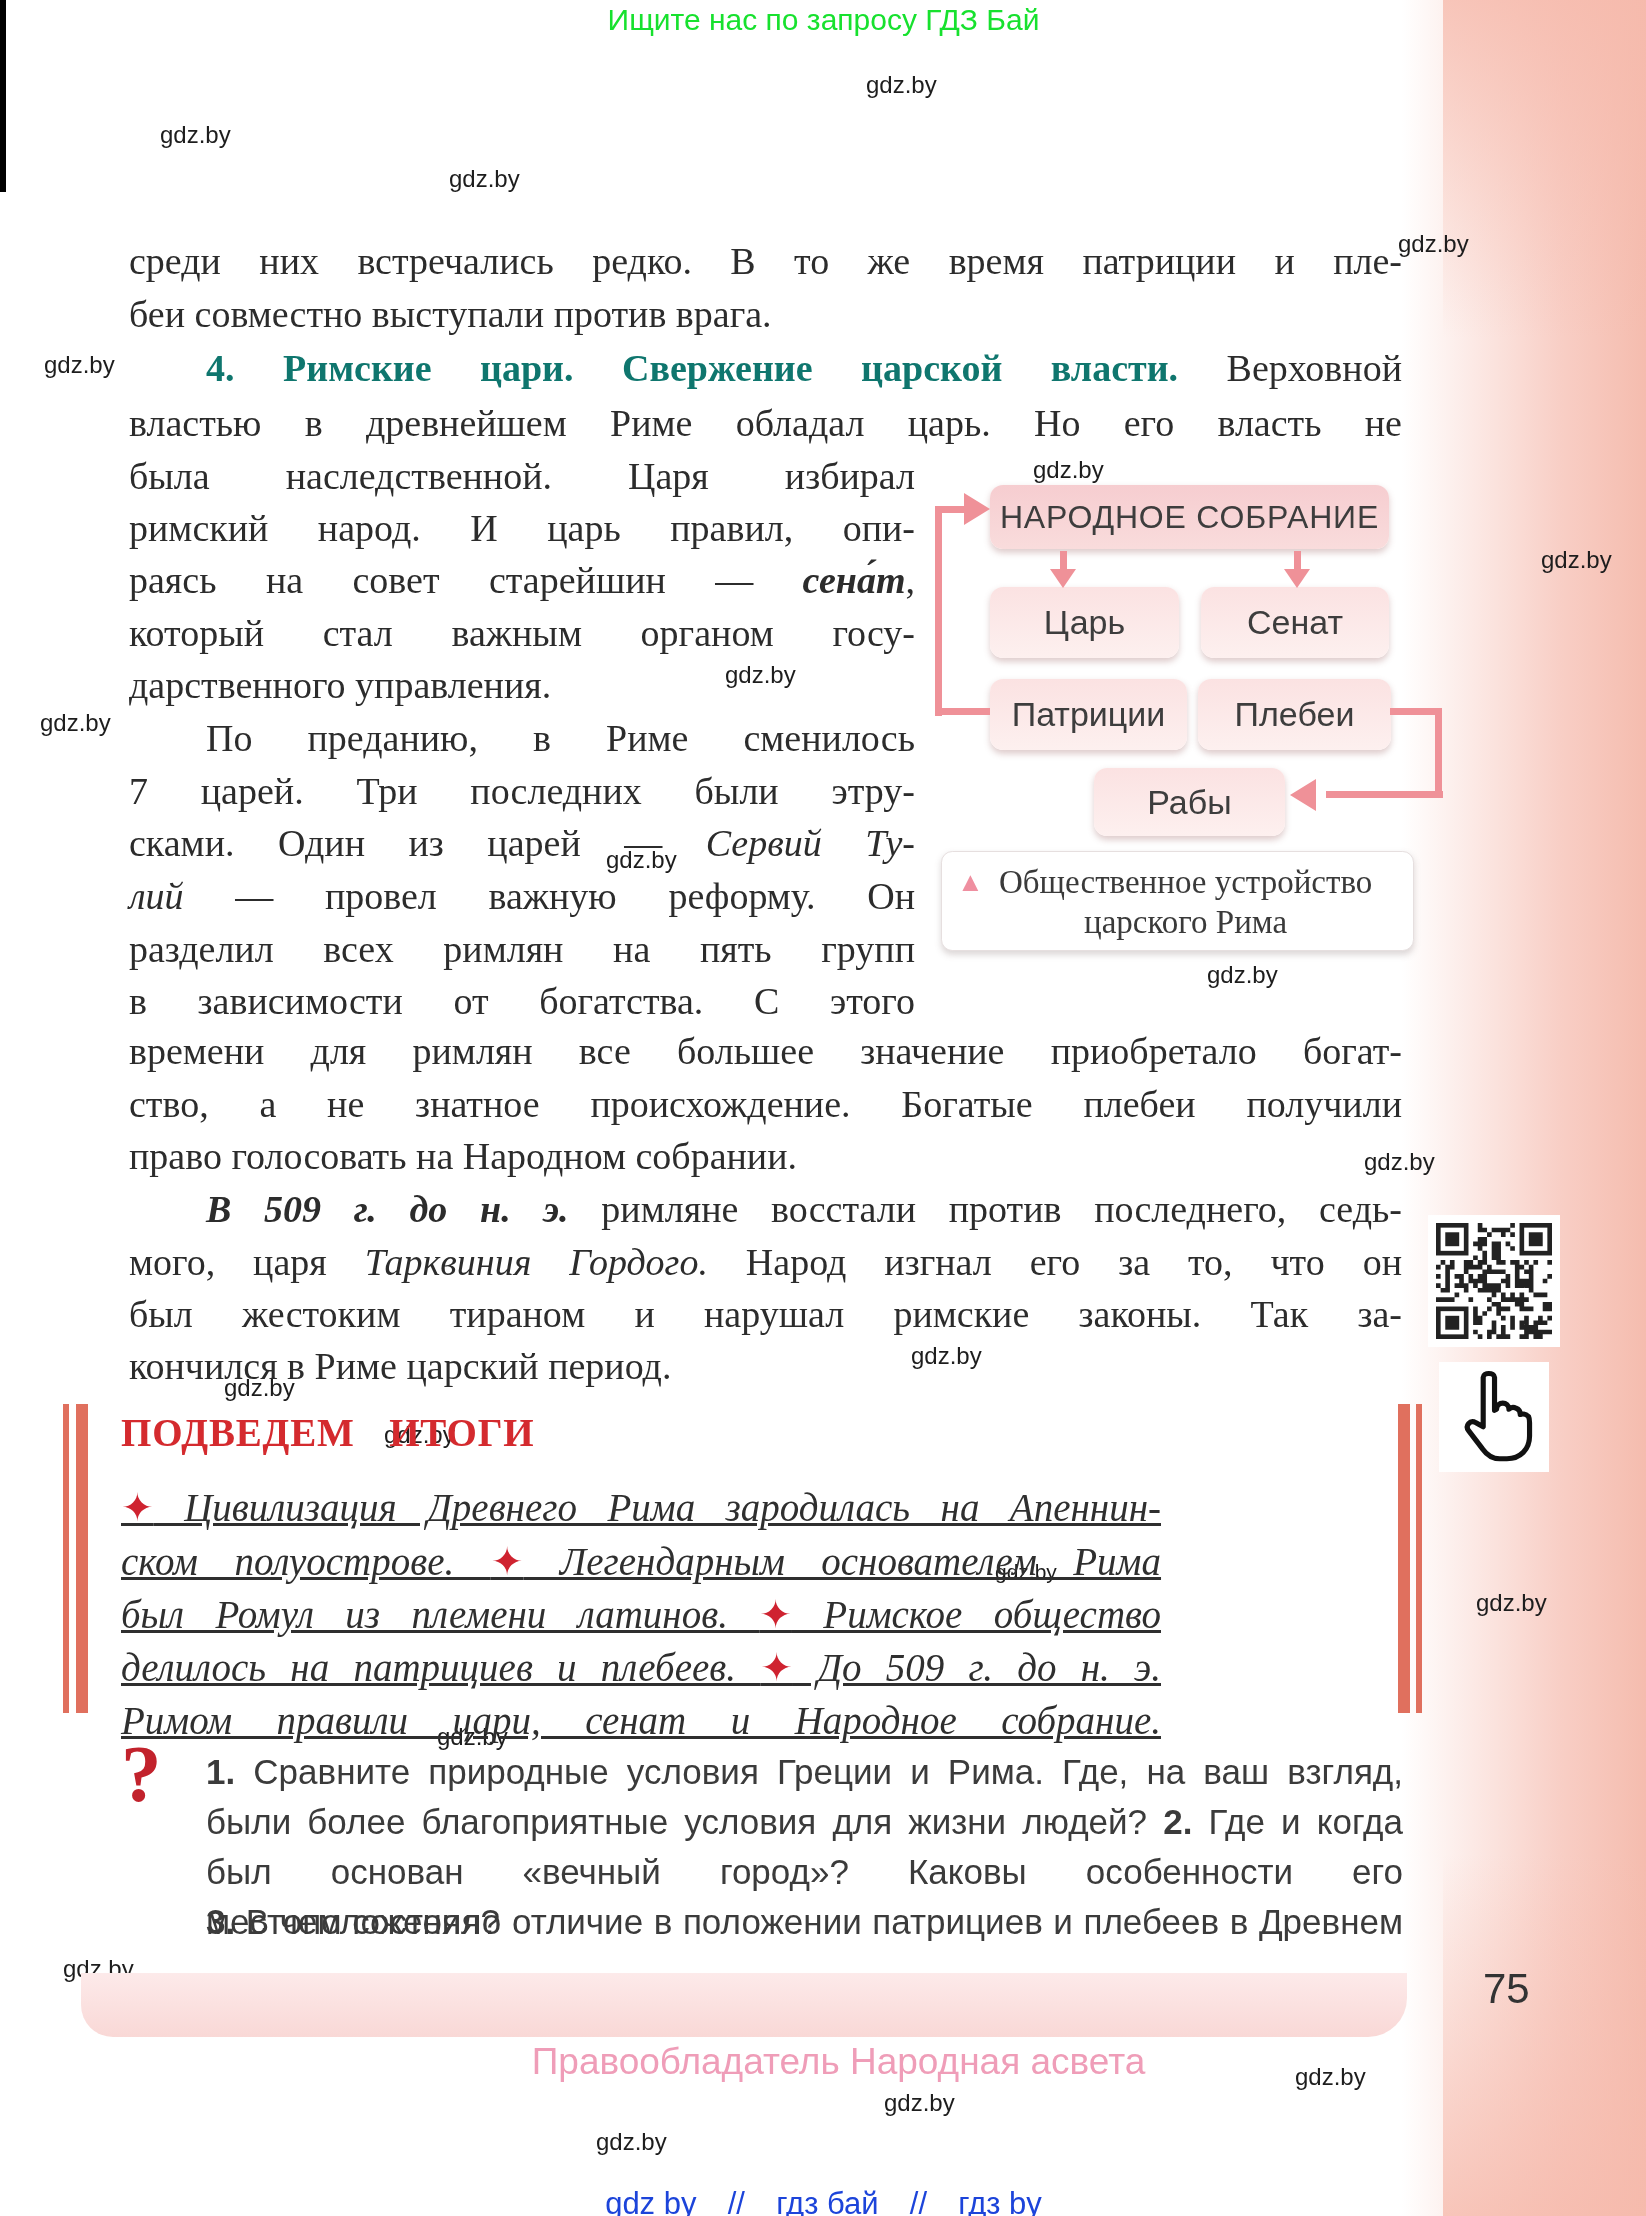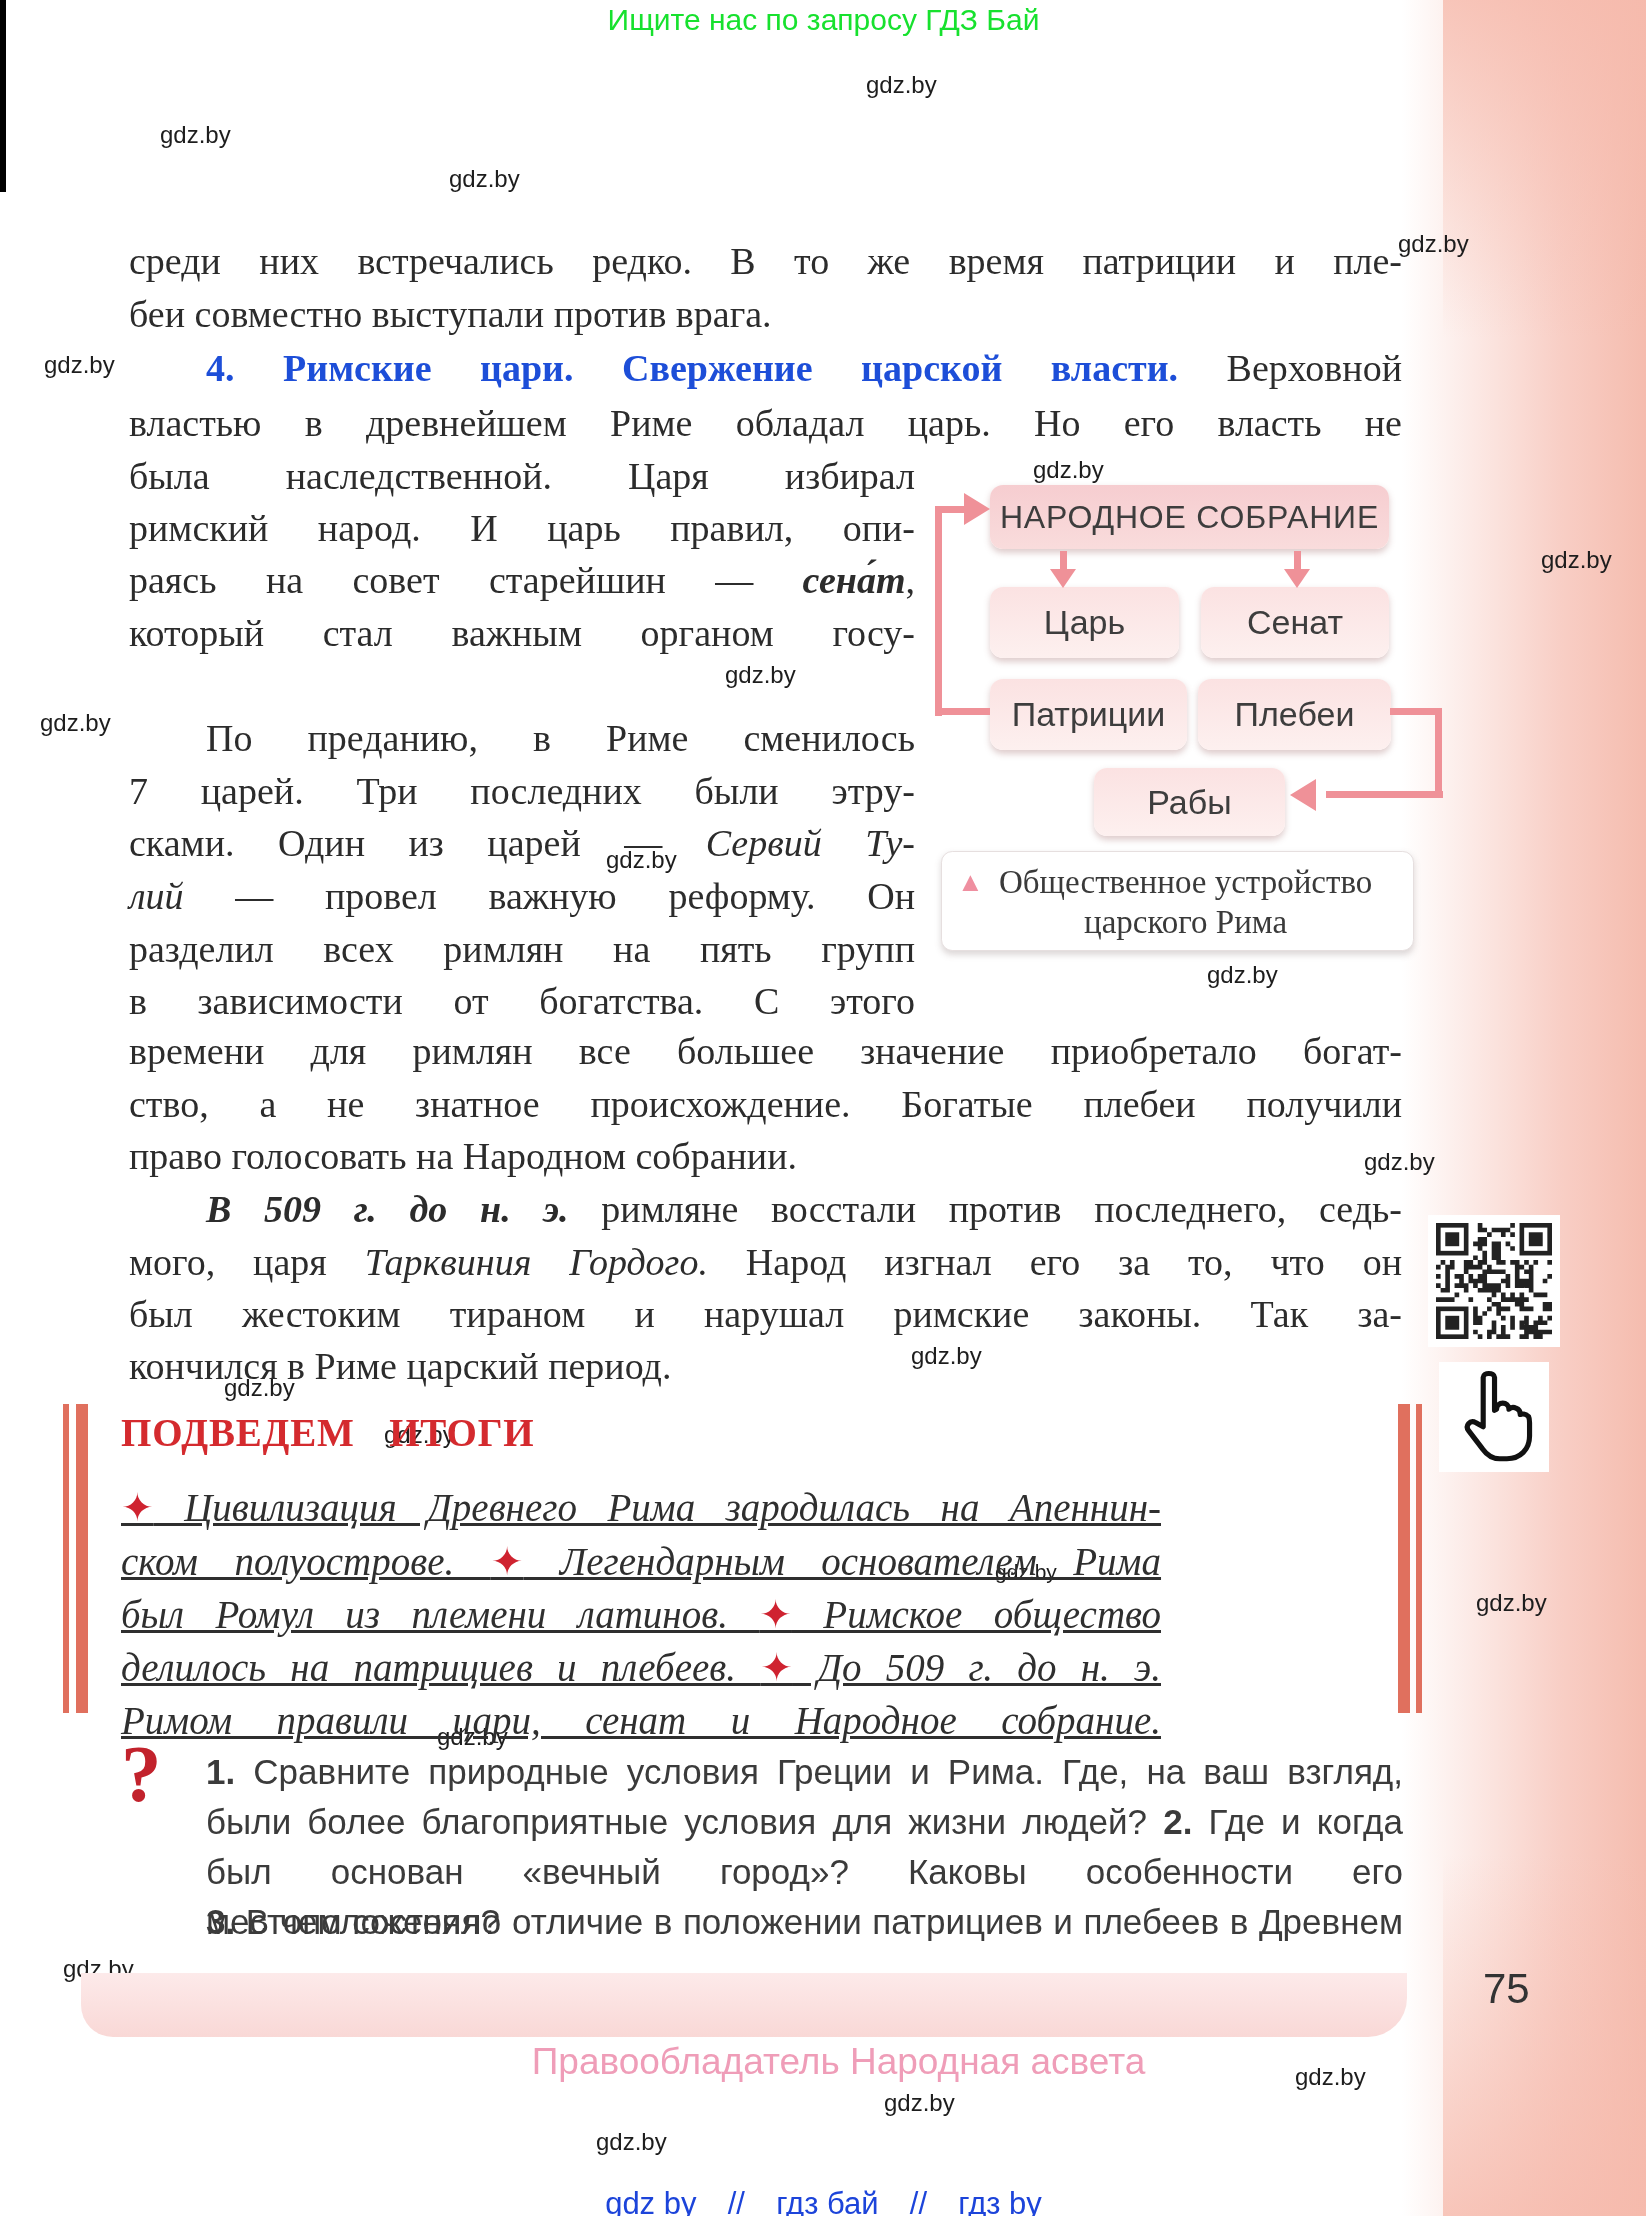--- a/index.html
+++ b/index.html
@@ -21,21 +21,21 @@
   .wm{font:24px "Liberation Sans",sans-serif;color:#1d1d1d;white-space:nowrap;text-align:right;}
   .wm.small{font-size:21px;}
   
   .bl{left:129px;width:1273px;font:38px/52px "Liberation Serif",serif;color:#2c2c2c;
       text-align:justify;text-align-last:justify;white-space:nowrap;white-space:normal;}
   .nl{width:786px;}
   .end{text-align-last:left;}
   .ind{text-indent:77px;}
   .b{font-weight:bold;}
   .i{font-style:italic;}
-  .red{color:#1d4ed8;}
+  .red{color:#0f766e;}
   
   .dbox{background:linear-gradient(180deg,#fbe2e2,#fdf0ef);border-radius:13px;
         box-shadow:0 3.2px 6.4px rgba(150,90,90,.3);display:flex;align-items:center;justify-content:center;
         font:34px "Liberation Sans",sans-serif;color:#3d3d3d;}
   .dtop{background:linear-gradient(180deg,#f6cdd0,#f9dcdc);font-size:32px;letter-spacing:0.8px;}
   .aline{background:#ef9198;}
   .ah-down{width:0;height:0;border-left:13.7px solid transparent;border-right:13.7px solid transparent;
            border-top:19.3px solid #ef9198;}
   .ah-right{width:0;height:0;border-top:16px solid transparent;border-bottom:16px solid transparent;
             border-left:26px solid #ef9198;}
@@ -105,20 +105,21 @@
 
   <div class="abs bl" style="top:235px">среди них встречались редко. В то же время патриции и пле-</div>
   <div class="abs bl end" style="top:288px">беи совместно выступали против врага.</div>
   <div class="abs bl ind" style="top:342px"><span class="red b">4. Римские цари. Свержение царской власти.</span><span> Верховной</span></div>
   <div class="abs bl" style="top:397px">властью в древнейшем Риме обладал царь. Но его власть не</div>
 
   <div class="abs bl nl" style="top:450px">была наследственной. Царя избирал</div>
   <div class="abs bl nl" style="top:502px">римский народ. И царь правил, опи-</div>
   <div class="abs bl nl" style="top:554px"><span>раясь на совет старейшин — </span><span class="i b">сена́т</span><span>,</span></div>
   <div class="abs bl nl" style="top:607px">который стал важным органом госу-</div>
+  <div class="abs bl nl end" style="top:659px">дарственного управления.</div>
   <div class="abs bl nl ind" style="top:712px">По преданию, в Риме сменилось</div>
   <div class="abs bl nl" style="top:765px">7 царей. Три последних были этру-</div>
   <div class="abs bl nl" style="top:870px"><span class="i">лий</span><span> — провел важную реформу. Он</span></div>
   <div class="abs bl nl" style="top:817px"><span>сками. Один из царей — </span><span class="i">Сервий Ту-</span></div>
   <div class="abs bl nl" style="top:923px">разделил всех римлян на пять групп</div>
   <div class="abs bl nl" style="top:975px">в зависимости от богатства. С этого</div>
 
   <div class="abs bl" style="top:1025px">времени для римлян все большее значение приобретало богат-</div>
   <div class="abs bl" style="top:1078px">ство, а не знатное происхождение. Богатые плебеи получили</div>
   <div class="abs bl end" style="top:1130px">право голосовать на Народном собрании.</div>

